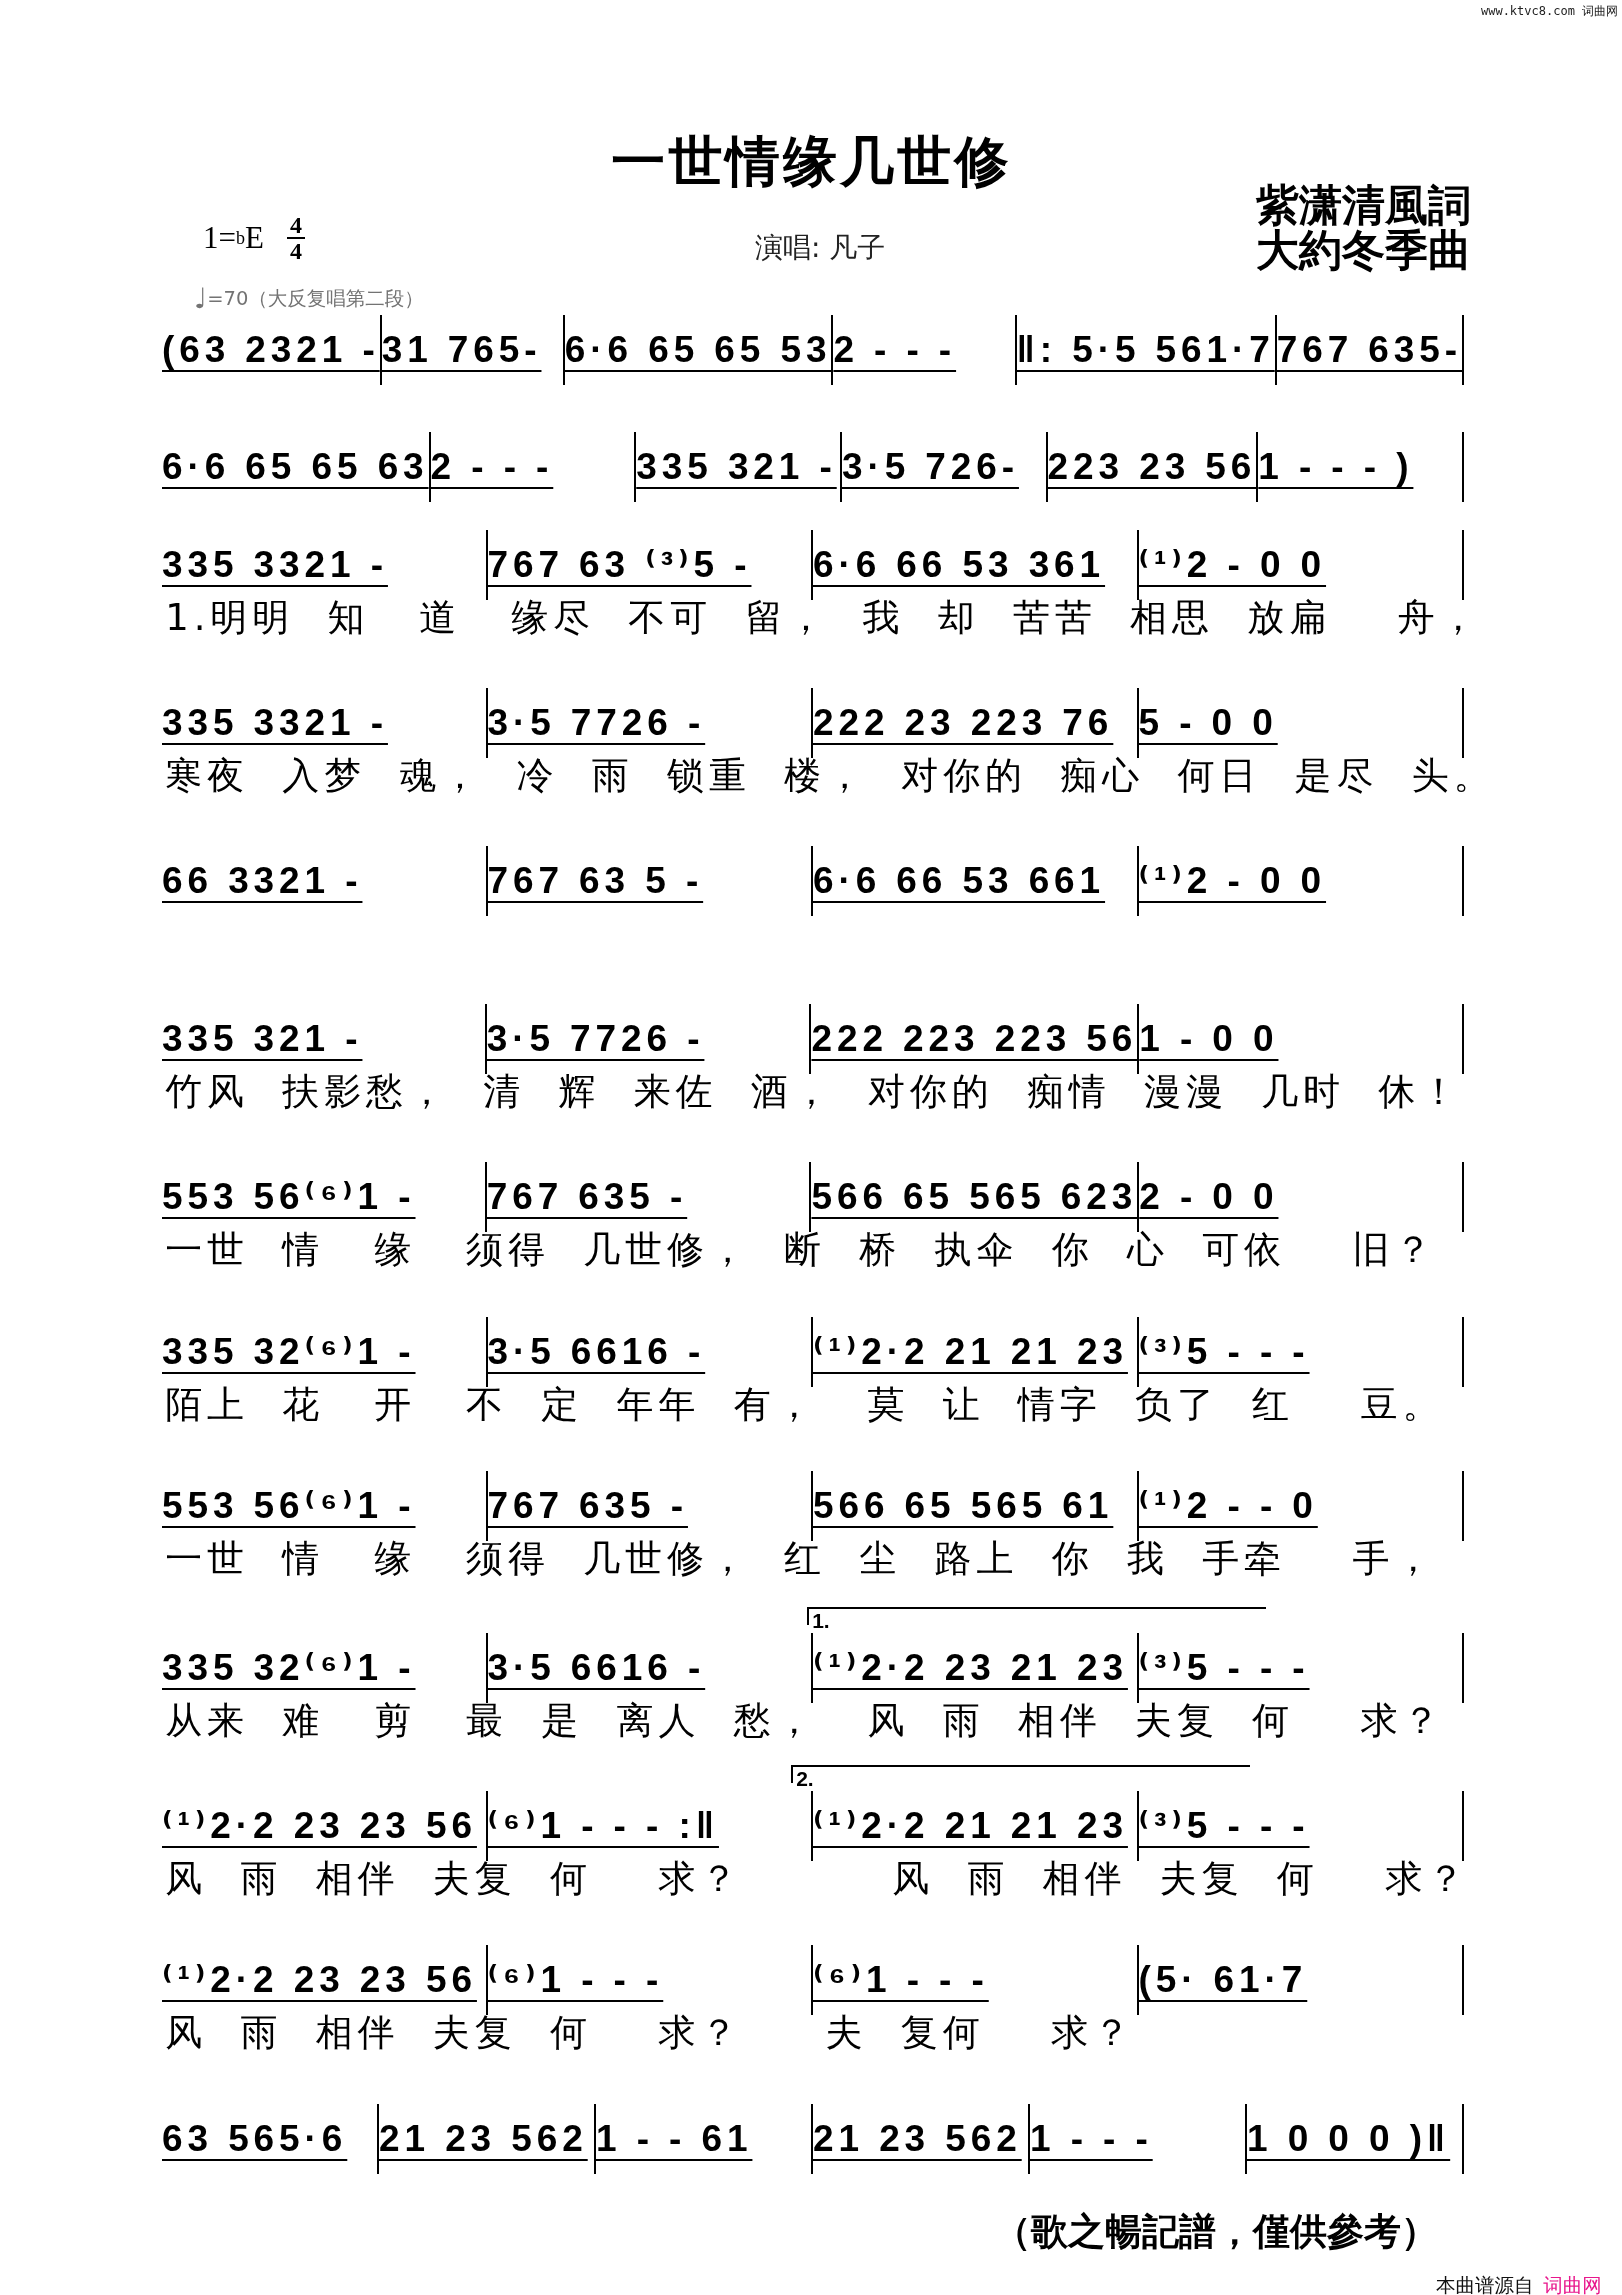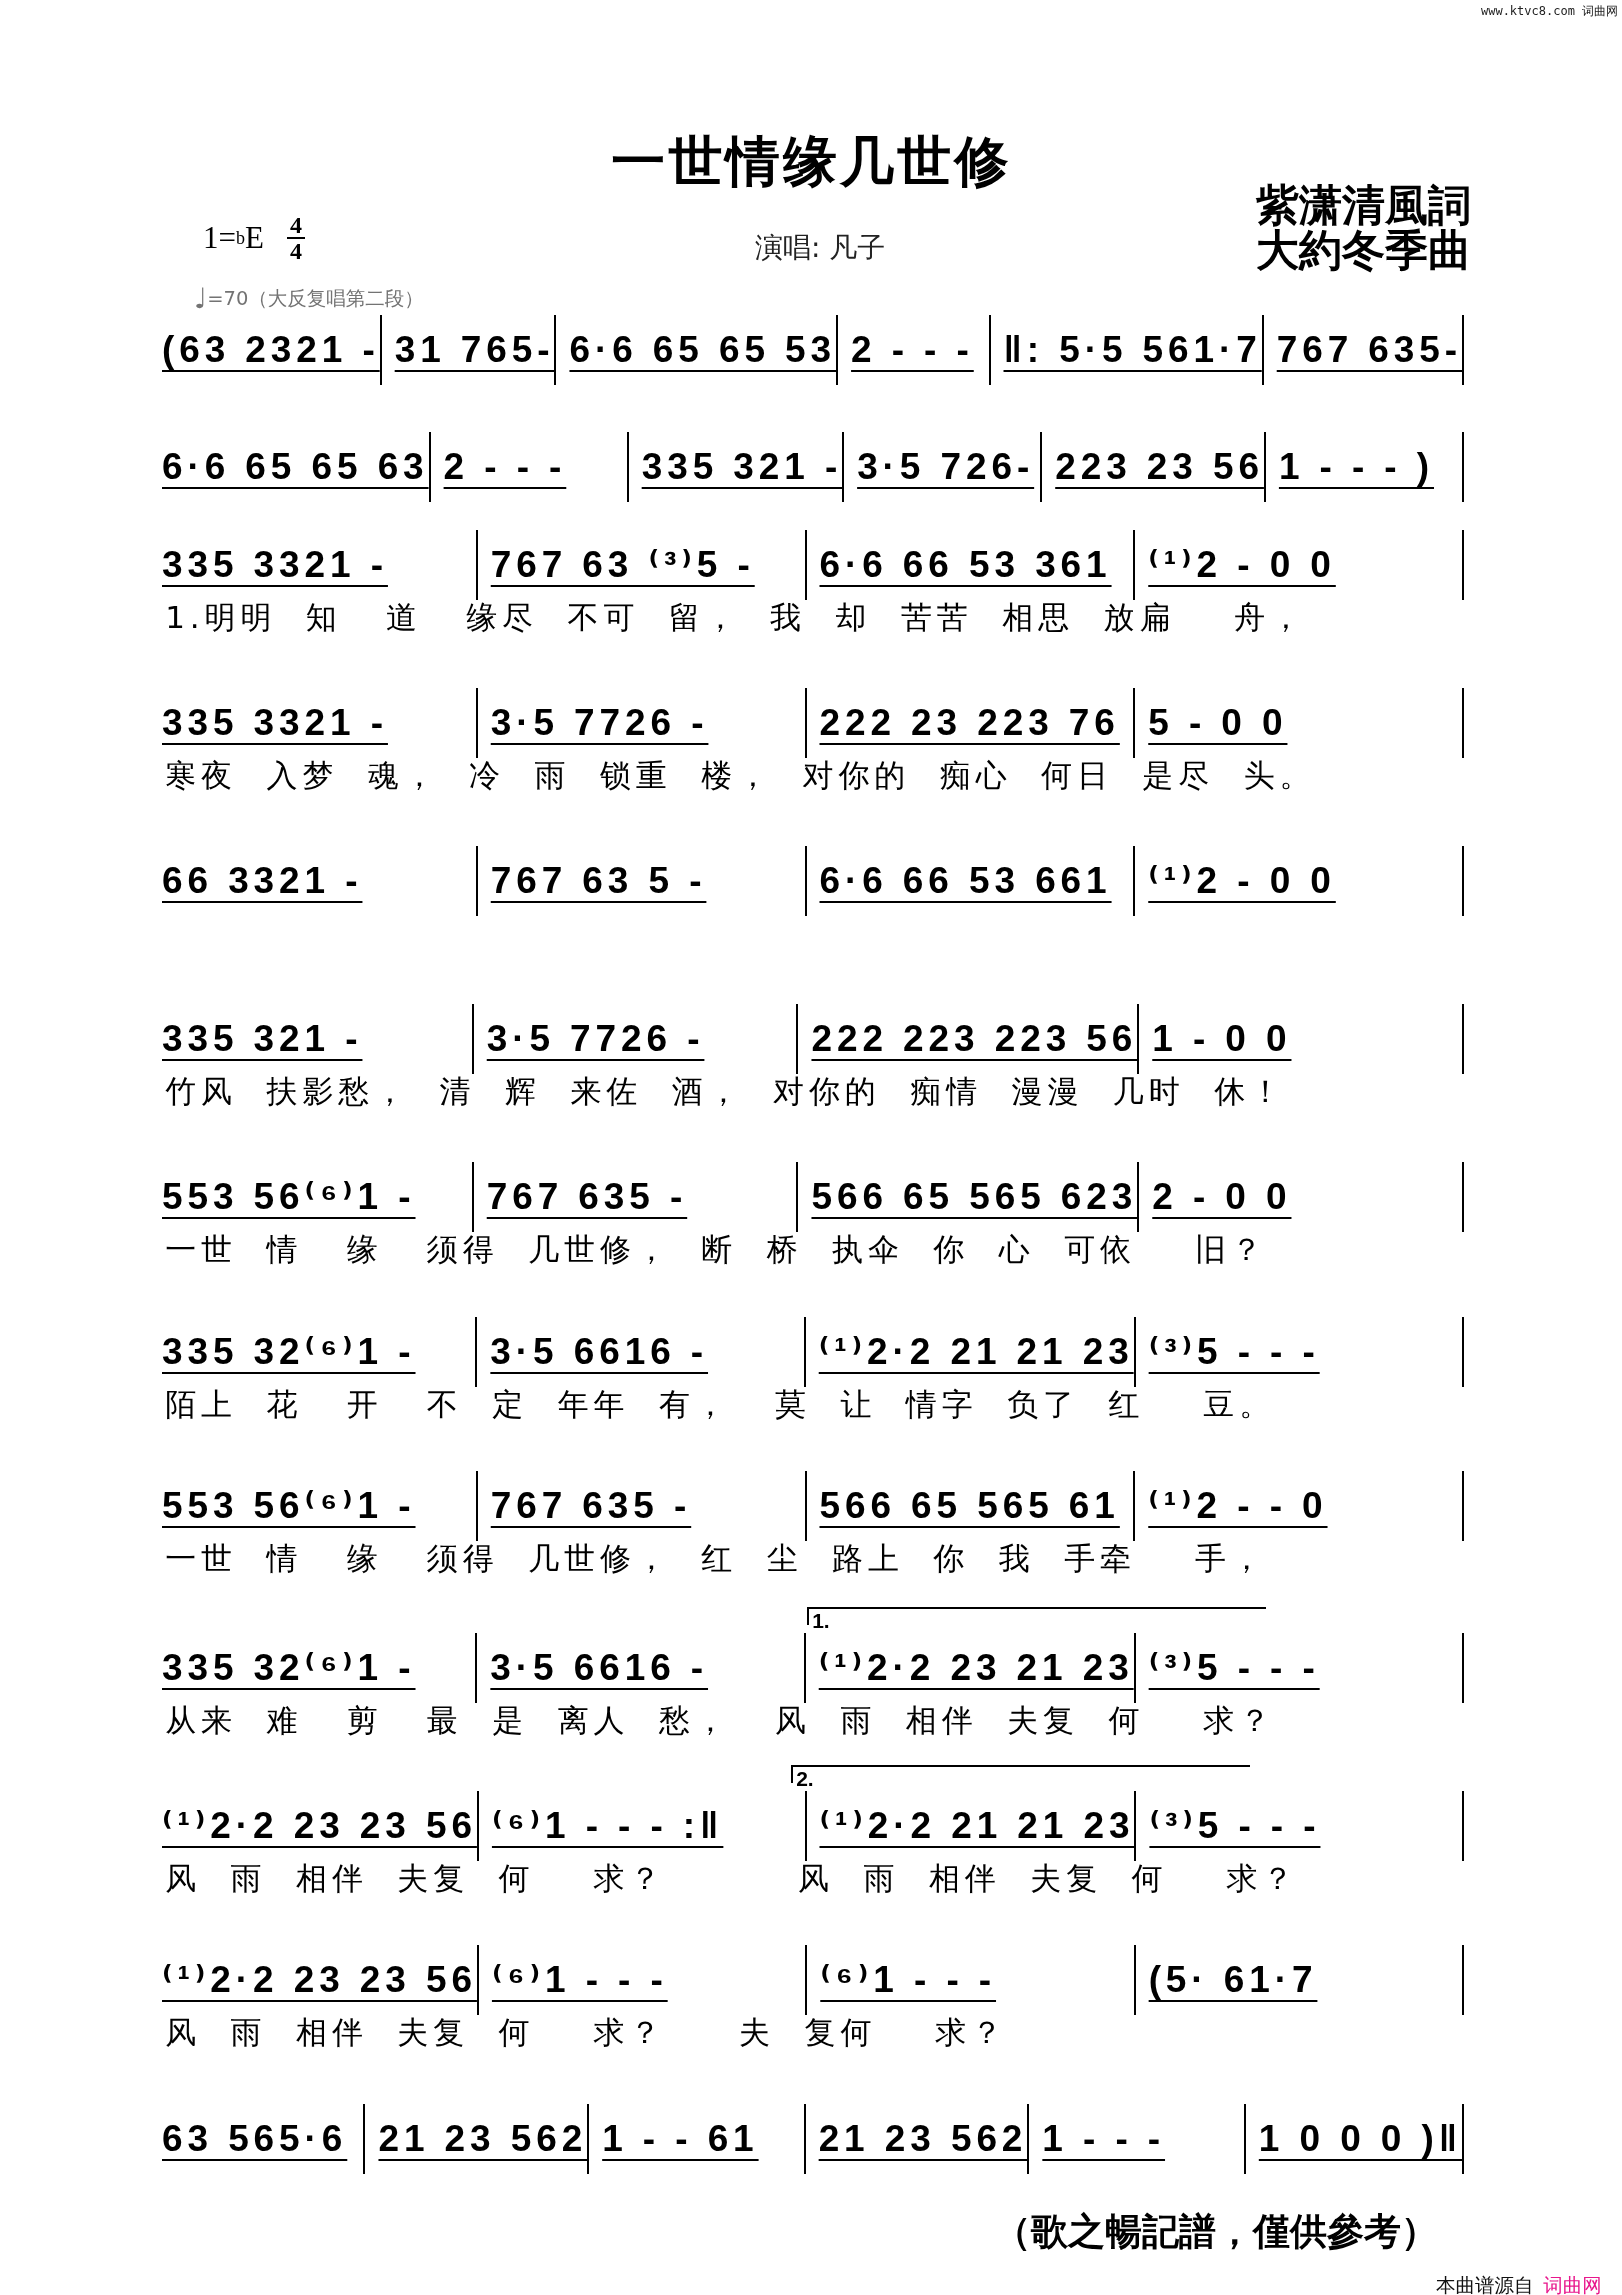--- a/index.html
+++ b/index.html
@@ -9,25 +9,25 @@
   .credits{position:absolute;left:1256px;top:183px;font-size:43px;font-weight:bold;line-height:45px;font-family:"DejaVu Serif","Liberation Serif",serif;}
   .key{position:absolute;left:203px;top:213px;font-size:31px;font-family:"Liberation Serif","DejaVu Serif",serif;display:flex;align-items:center;}
   .key .flat{font-size:18px;vertical-align:super;}
   .timesig{display:inline-flex;flex-direction:column;align-items:center;margin-left:23px;font-size:24px;font-weight:bold;line-height:24px;}
   .timesig .bar{width:18px;height:2.4px;background:#000;}
   .singer{position:absolute;left:755px;top:229px;font-size:28px;color:#222;}
   .tempo{position:absolute;left:194px;top:282px;font-size:19.5px;color:#737373;}
   .tempo .note{font-size:28px;vertical-align:-3.2px;}
   .line{position:absolute;left:162px;right:159px;}
   .notes{position:relative;height:57px;display:flex;align-items:center;font-family:"Liberation Sans","DejaVu Sans",sans-serif;font-weight:bold;font-size:37px;white-space:nowrap;}
-  .measure{flex:1;display:flex;align-items:center;padding-left:13px;box-sizing:border-box;height:70px;border-left:2.4px solid #000;}
+  .measure{flex:1;display:flex;align-items:center;padding-left:0;box-sizing:border-box;height:70px;border-left:2.4px solid #000;}
   .measure:first-child{border-left:none;padding-left:0;}
   .measure:last-child{border-right:2.4px solid #000;}
   .m-text{letter-spacing:4.9px;text-decoration:underline;text-underline-offset:8px;text-decoration-thickness:2.4px;}
-  .lyrics{height:49px;display:flex;align-items:center;font-size:31px;padding-left:3.2px;white-space:pre;letter-spacing:4.9px;color:#000;text-align:right;}
+  .lyrics{height:49px;display:flex;align-items:center;font-size:37px;padding-left:3.2px;white-space:pre;letter-spacing:4.9px;color:#000;text-align:right;}
   .endnote{position:absolute;left:994px;top:2207px;font-size:37px;font-weight:bold;font-family:"DejaVu Serif","Liberation Serif",serif;}
   .source{position:absolute;left:1436px;top:2272px;font-size:19.5px;color:#111;}
   .source .site{color:#e8168c;margin-left:9.7px;}
   .volta{position:absolute;border-top:2.4px solid #000;border-left:2.4px solid #000;height:16px;font-size:21px;font-weight:bold;padding-left:3.2px;font-family:"Liberation Sans",sans-serif;}
 </style>
 </head>
 <body>
 
 <div class="wm-top">www.ktvc8.com 词曲网</div>
 

